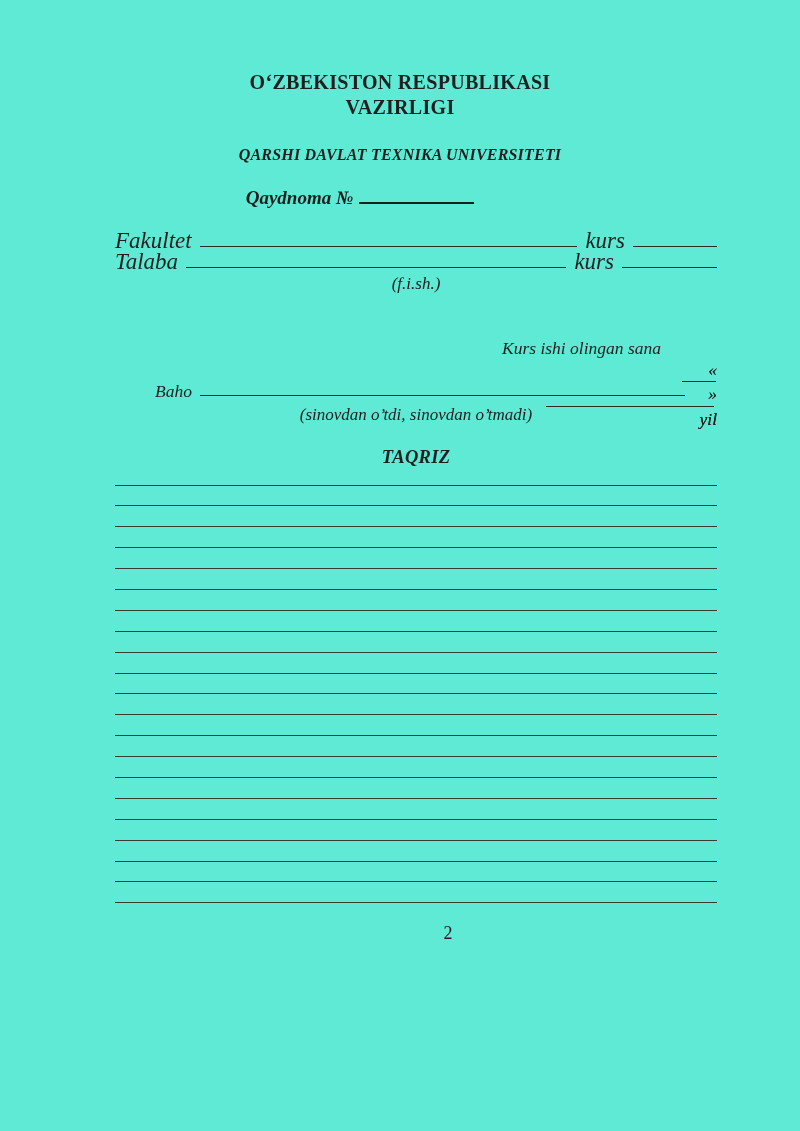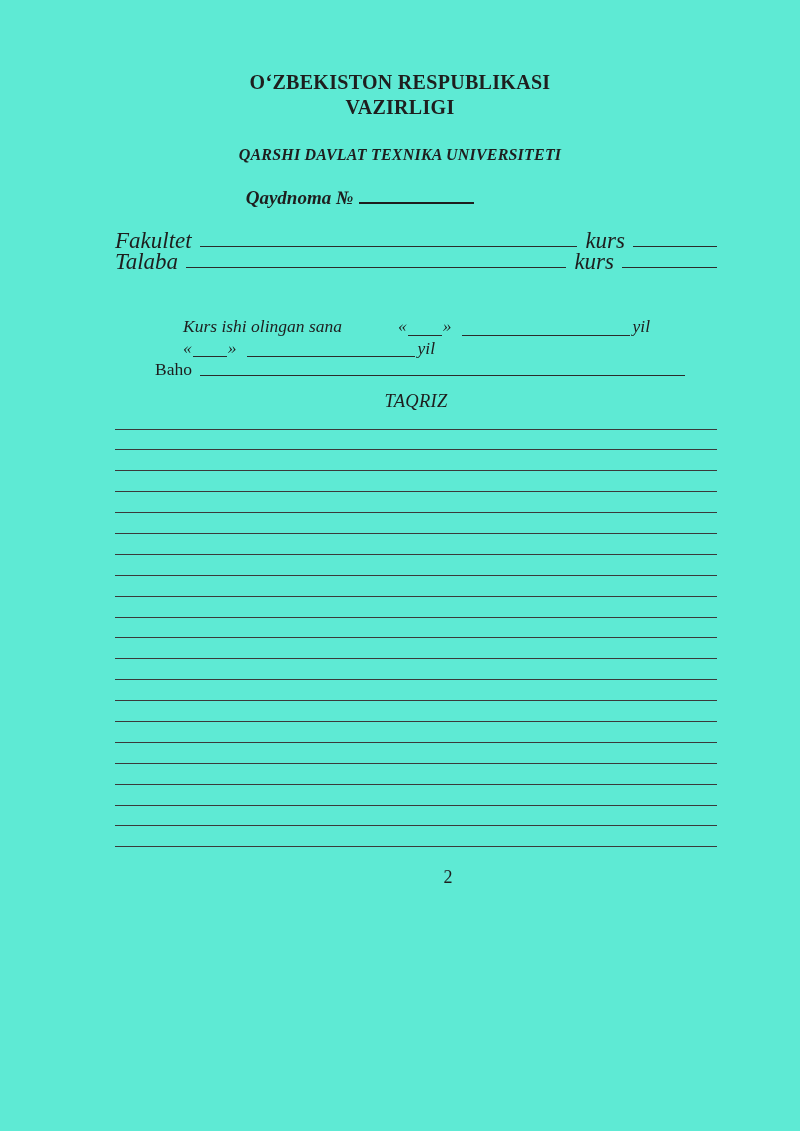--- a/index.html
+++ b/index.html
@@ -51,41 +51,41 @@
   .hint-center {
     text-align:center; font-style:italic; font-size:17px; line-height:20px;
     margin-top:2px;
   }
 
   
   .dates-block { margin-top:44px; }
   .date-row {
     display:flex; align-items:flex-end;
     font-style:italic; font-size:17.5px; line-height:21.5px; height:21.5px;
-    padding-left:68px; white-space:nowrap;
+    padding-left:68px; white-space:nowrap;flex-direction:column;
   }
   .date-label { width:215px; }
   .q-line {
     display:inline-block; width:34px; height:13px;
     border-bottom:1.6px solid #2b2b2b; margin:0 1px 2px 1px;
   }
   .mid-line {
     display:inline-block; width:168px; height:13px;
     border-bottom:1.6px solid #2b2b2b; margin:0 3px 2px 10px;
   }
   .grade-row {
-    display:flex; align-items:center;
-    font-size:17.5px; line-height:21.5px; height:21.5px;
+    display:flex; align-items:flex-start;
+    font-style:italic; font-size:17.5px; line-height:21.5px; height:21.5px;
     padding-left:40px; padding-right:32px;
   }
 
   
   .review-title {
-    text-align:center; font-weight:normal; font-style:italic;
-    font-size:18.5px; line-height:22px; margin-top:9px; letter-spacing:0.3px;
+    text-align:center; font-weight:bold; font-style:italic;
+    font-size:18.5px; line-height:22px; margin-top:21px; letter-spacing:0.3px;
   }
   .ruled { margin-top:17px; }
   .ruled-line {
     height:0; border-top:1.8px solid #3a3a3a; margin-bottom:19.9px;
   }
   .page-number {
     text-align:center; font-size:18px; line-height:20px;
     position:relative; left:32px; margin-top:0;
   }
 </style>
@@ -111,20 +111,21 @@
         <span class="flex-line"></span>
         <span>kurs</span>
         <span class="short-line w84"></span>
       </div>
       <div class="form-row">
         <span>Talaba</span>
         <span class="flex-line"></span>
         <span>kurs</span>
         <span class="short-line w95"></span>
       </div>
+      <div class="hint-center">(f.i.sh.)</div>
     </div>
 
     <div class="dates-block">
       <div class="date-row">
         <span class="date-label">Kurs ishi olingan sana</span>
         <span>«</span>
         <span class="q-line"></span>
         <span>»</span>
         <span class="mid-line"></span>
         <span>yil</span>
@@ -133,20 +134,21 @@
         <span>«</span>
         <span class="q-line"></span>
         <span>»</span>
         <span class="mid-line"></span>
         <span>yil</span>
       </div>
       <div class="grade-row">
         <span>Baho</span>
         <span class="flex-line last"></span>
       </div>
+      <div class="hint-center">(sinovdan o’tdi, sinovdan o’tmadi)</div>
     </div>
 
     <div class="review-title">TAQRIZ</div>
 
     <div class="ruled">
       <div class="ruled-line"></div>
     <div class="ruled-line"></div>
         <div class="ruled-line"></div>
         <div class="ruled-line"></div>
         <div class="ruled-line"></div>

